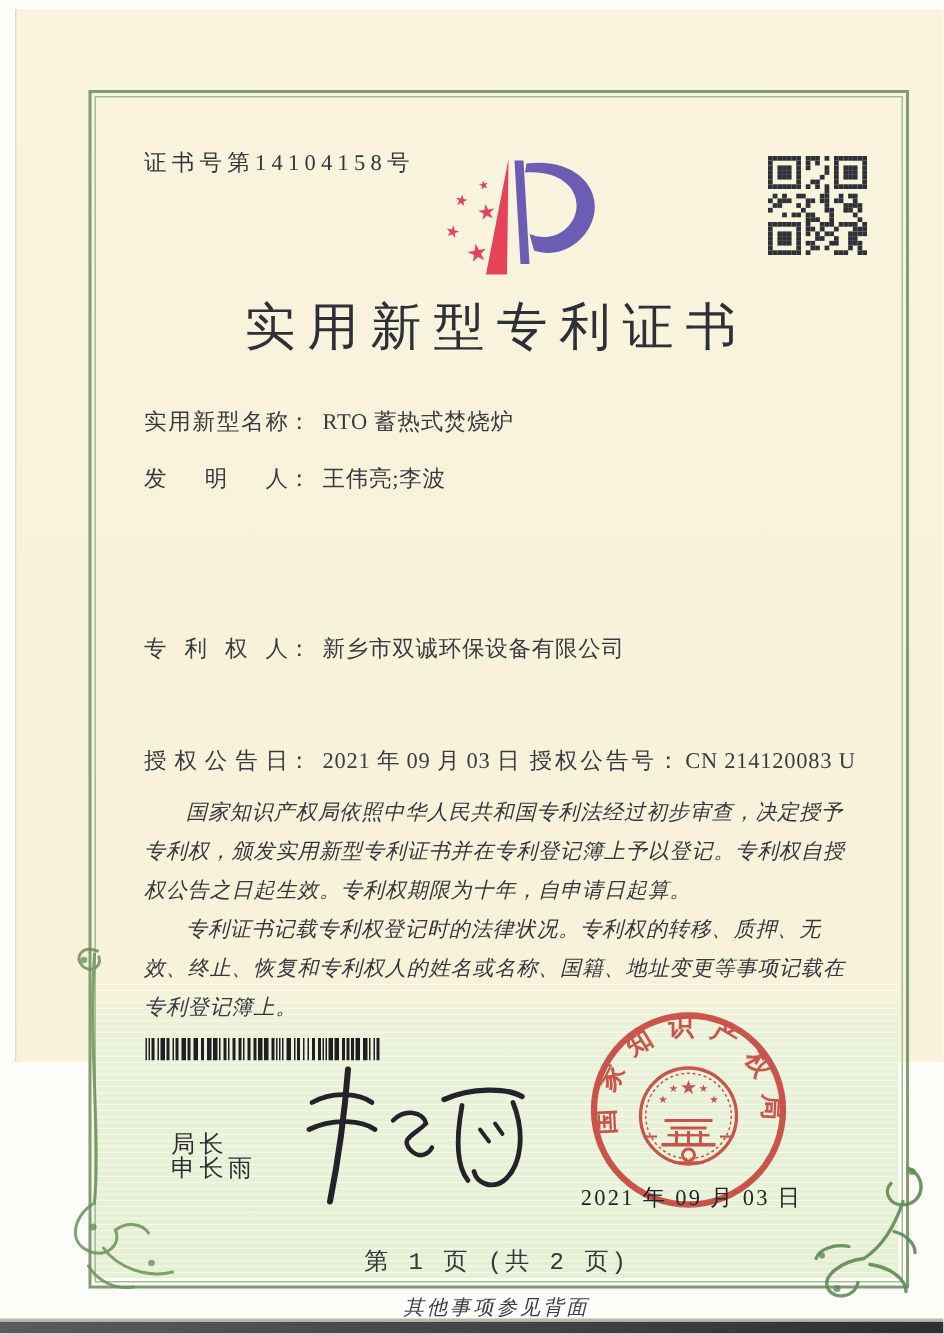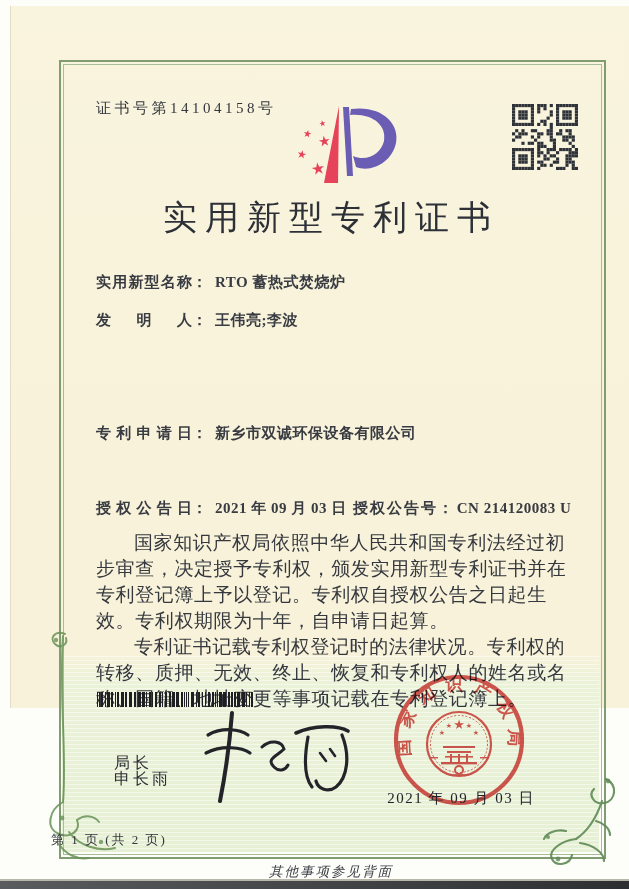--- a/index.html
+++ b/index.html
@@ -29,35 +29,35 @@
       repeating-linear-gradient(180deg,rgba(255,255,255,.5) 0 1px,rgba(255,255,255,0) 1px 4px),
       linear-gradient(180deg,rgba(233,242,216,0) 0,rgba(233,242,216,.9) 28px,#e9f2d8 60px,#e6f0d4 100%);
   }
   .cert-no{position:absolute;left:85px;top:93px;font-size:15px;letter-spacing:3.5px;color:#33363c;z-index:4;}
   .logo{position:absolute;left:258px;top:92px;width:136px;height:92px;z-index:4;}
   .qr{position:absolute;left:501px;top:98px;width:66px;height:66px;z-index:4;}
   .title{
     position:absolute;left:40px;top:189px;width:560px;margin:0;text-align:center;
     font-size:34px;font-weight:400;letter-spacing:8px;color:#2d3137;z-index:4;
   }
-  .field{position:absolute;left:85px;height:20px;line-height:20px;font-size:15px;color:#383b41;z-index:4;white-space:nowrap;font-weight:bold;}
+  .field{position:absolute;left:85px;height:20px;line-height:20px;font-size:15px;color:#383b41;z-index:4;white-space:nowrap;}
   .flabel{display:inline-block;width:96px;text-align:justify;text-align-last:justify;}
   .fcolon{display:inline-block;margin-right:8px;}
   .fvalue{letter-spacing:.5px;}
   .grant{position:absolute;left:257px;top:0;}
   .grant .glabel{letter-spacing:2px;}
   .paras{position:absolute;left:85px;top:524px;width:474px;z-index:4;color:#35383e;}
-  .paras p{margin:0;font-size:19px;line-height:26px;text-indent:2em;letter-spacing:.6px;}
+  .paras p{margin:0;font-size:14px;line-height:26px;text-indent:2em;font-style:italic;letter-spacing:.6px;}
   .barcode{position:absolute;left:85px;top:686px;width:163px;height:15px;z-index:4;}
   .director-label{position:absolute;left:103px;top:731px;font-size:16px;letter-spacing:3px;color:#2c2e33;z-index:4;margin-top:16px;}
   .director-name{position:absolute;left:103px;top:763px;font-size:16px;letter-spacing:3px;color:#2c2e33;z-index:4;}
   .signature{position:absolute;left:185px;top:702px;width:160px;height:98px;z-index:5;}
   .seal{position:absolute;left:380px;top:666px;width:136px;height:136px;z-index:5;mix-blend-mode:multiply;opacity:.92;}
   .seal-date{position:absolute;left:350px;top:783px;width:200px;text-align:center;font-size:15px;letter-spacing:1.5px;color:#222428;z-index:6;}
-  .page-info{position:absolute;left:40px;top:825px;width:560px;font-size:13px;letter-spacing:2px;color:#34373d;z-index:4;}
+  .page-info{position:absolute;left:40px;top:825px;width:560px;text-align:center;font-size:16px;letter-spacing:2px;color:#34373d;z-index:4;font-family:Liberation Mono, monospace;}
   .back-note{position:absolute;left:40px;top:857px;width:560px;text-align:center;font-size:13.5px;letter-spacing:2px;color:#3a3d43;font-style:italic;z-index:4;}
   .flourish{position:absolute;z-index:3;}
   .fl-left{left:28px;top:600px;width:80px;height:260px;}
   .fl-right{left:525px;top:765px;width:90px;height:95px;}
 </style>
 </head>
 <body>
 
 <div class="paper">
 
@@ -329,21 +329,21 @@
 
   <h1 class="title">实用新型专利证书</h1>
 
   <div class="field" style="top:266px">
     <span class="flabel">实用新型名称</span><span class="fcolon">：</span><span class="fvalue">RTO 蓄热式焚烧炉</span>
   </div>
   <div class="field" style="top:304px">
     <span class="flabel">发明人</span><span class="fcolon">：</span><span class="fvalue">王伟亮;李波</span>
   </div>
   <div class="field" style="top:417px">
-    <span class="flabel">专利申请日</span><span class="fcolon">：</span><span class="fvalue">新乡市双诚环保设备有限公司</span>
+    <span class="flabel">专利权人</span><span class="fcolon">：</span><span class="fvalue">新乡市双诚环保设备有限公司</span>
   </div>
   <div class="field" style="top:492px">
     <span class="flabel">授权公告日</span><span class="fcolon">：</span><span class="fvalue">2021 年 09 月 03 日</span>
     <span class="grant">
       <span class="glabel">授权公告号</span><span>：</span> <span class="fvalue">CN 214120083 U</span>
     </span>
   </div>
 
   <div class="paras">
     <p>国家知识产权局依照中华人民共和国专利法经过初步审查，决定授予专利权，颁发实用新型专利证书并在专利登记簿上予以登记。专利权自授权公告之日起生效。专利权期限为十年，自申请日起算。</p>

